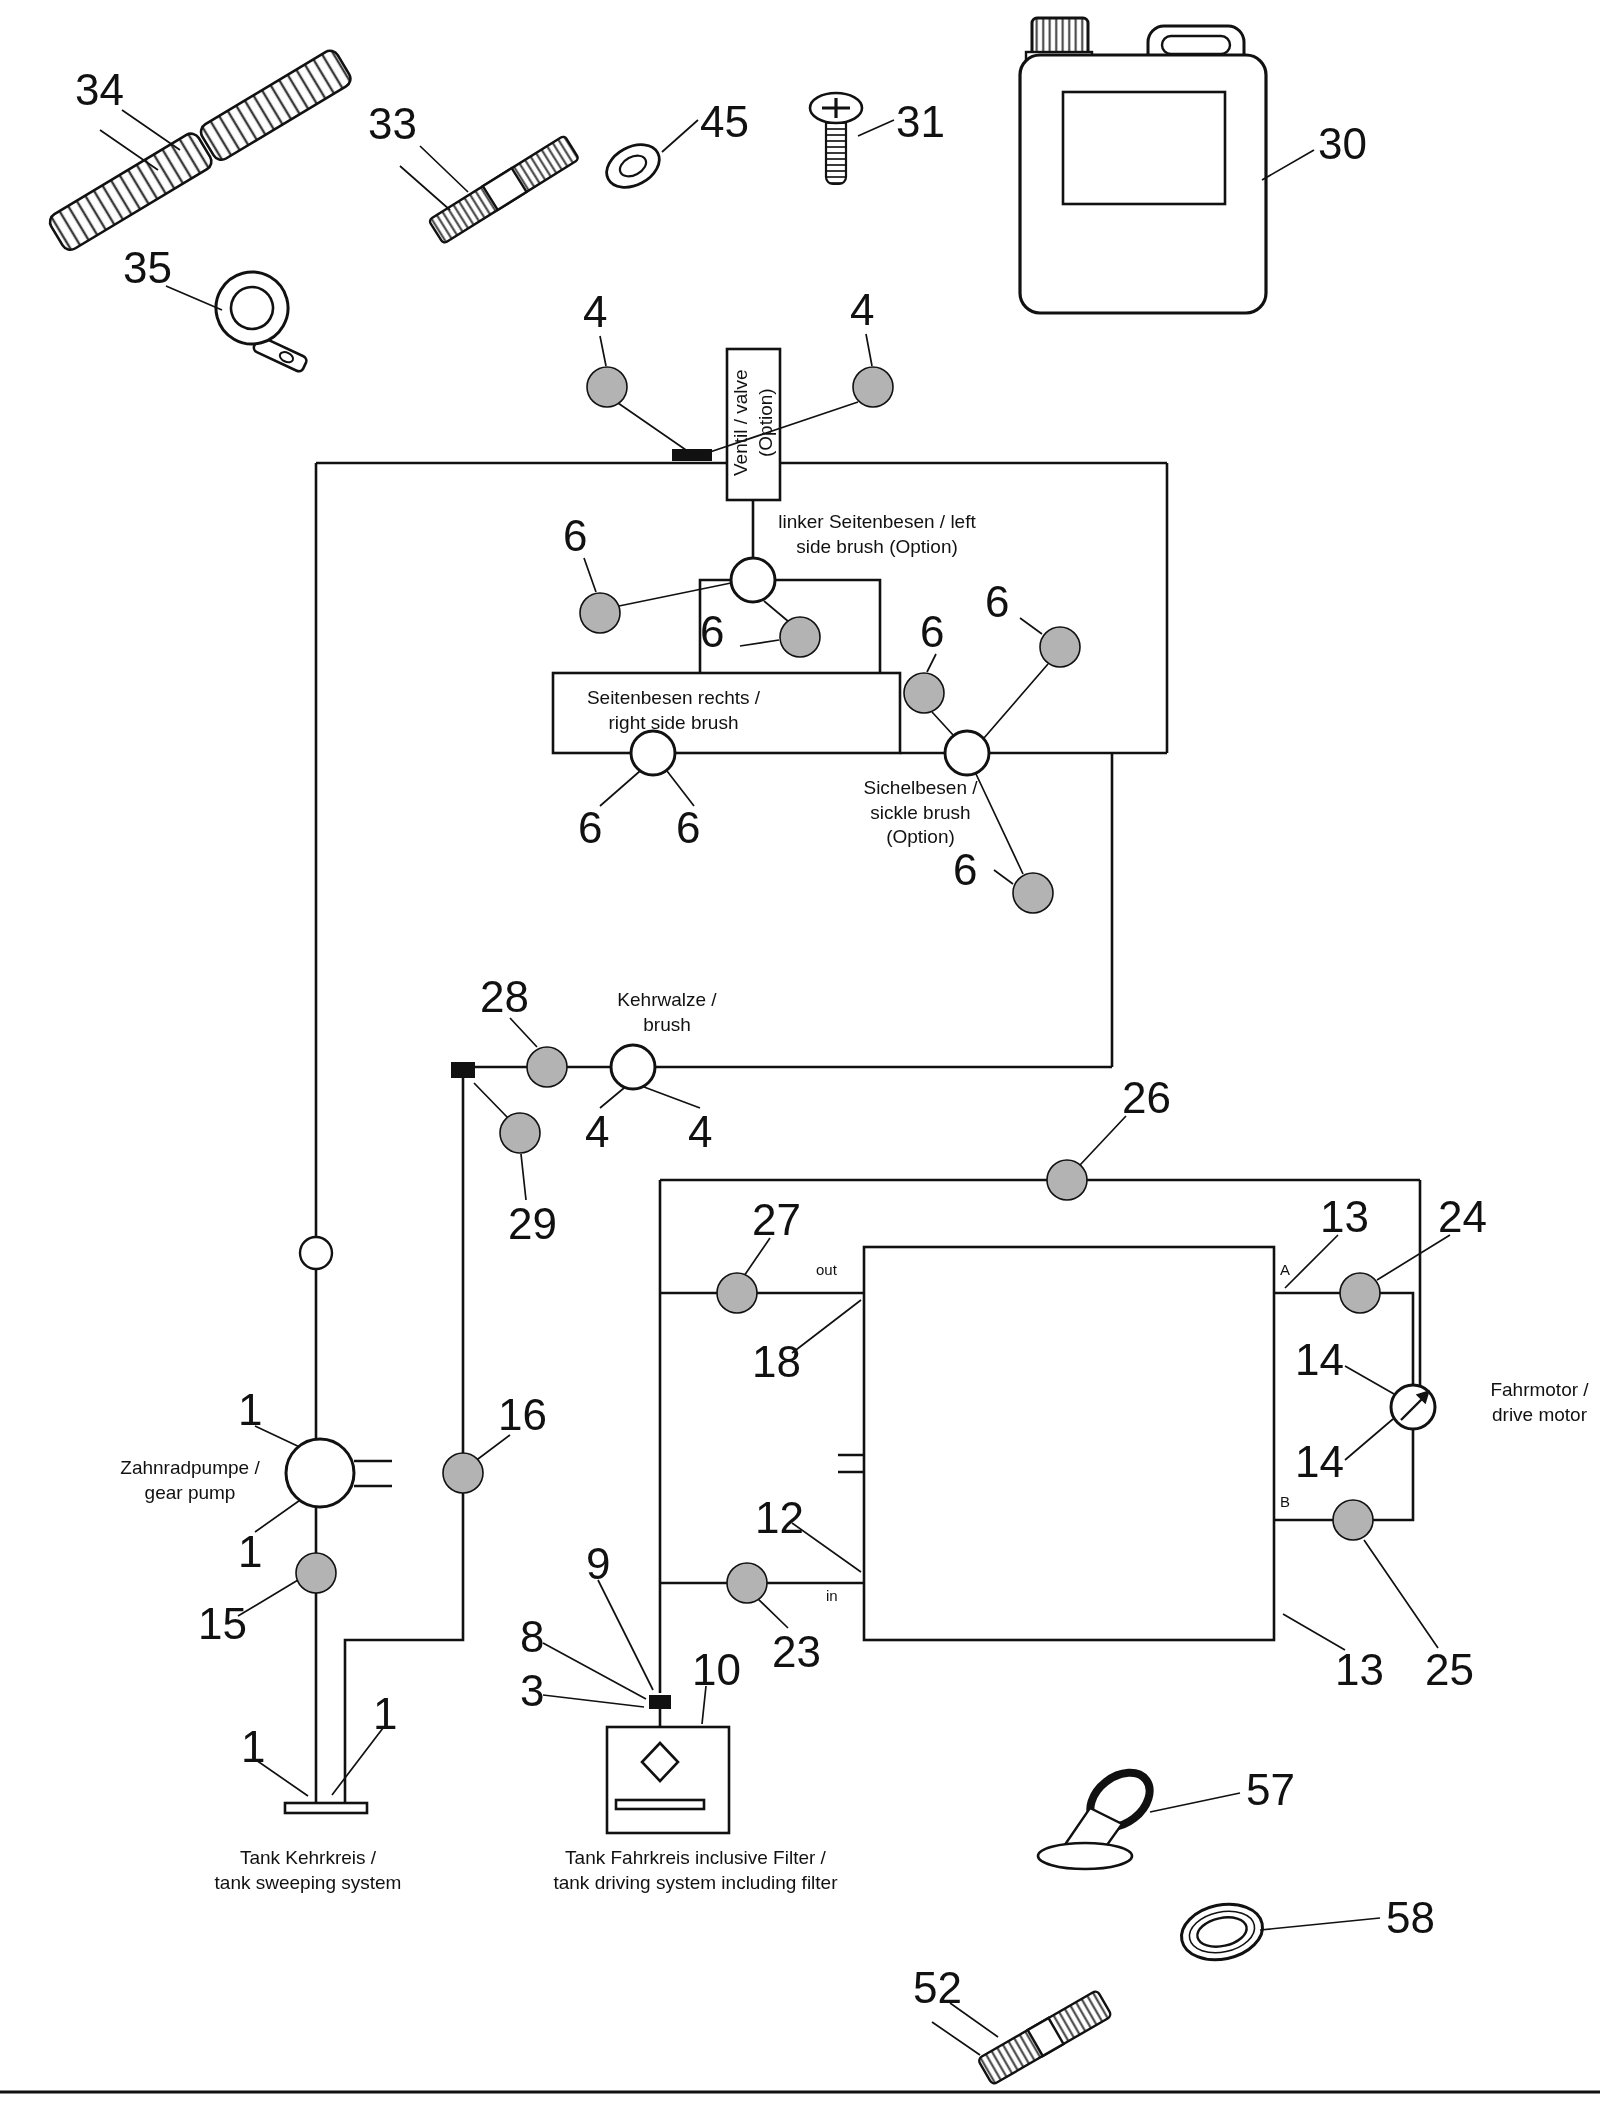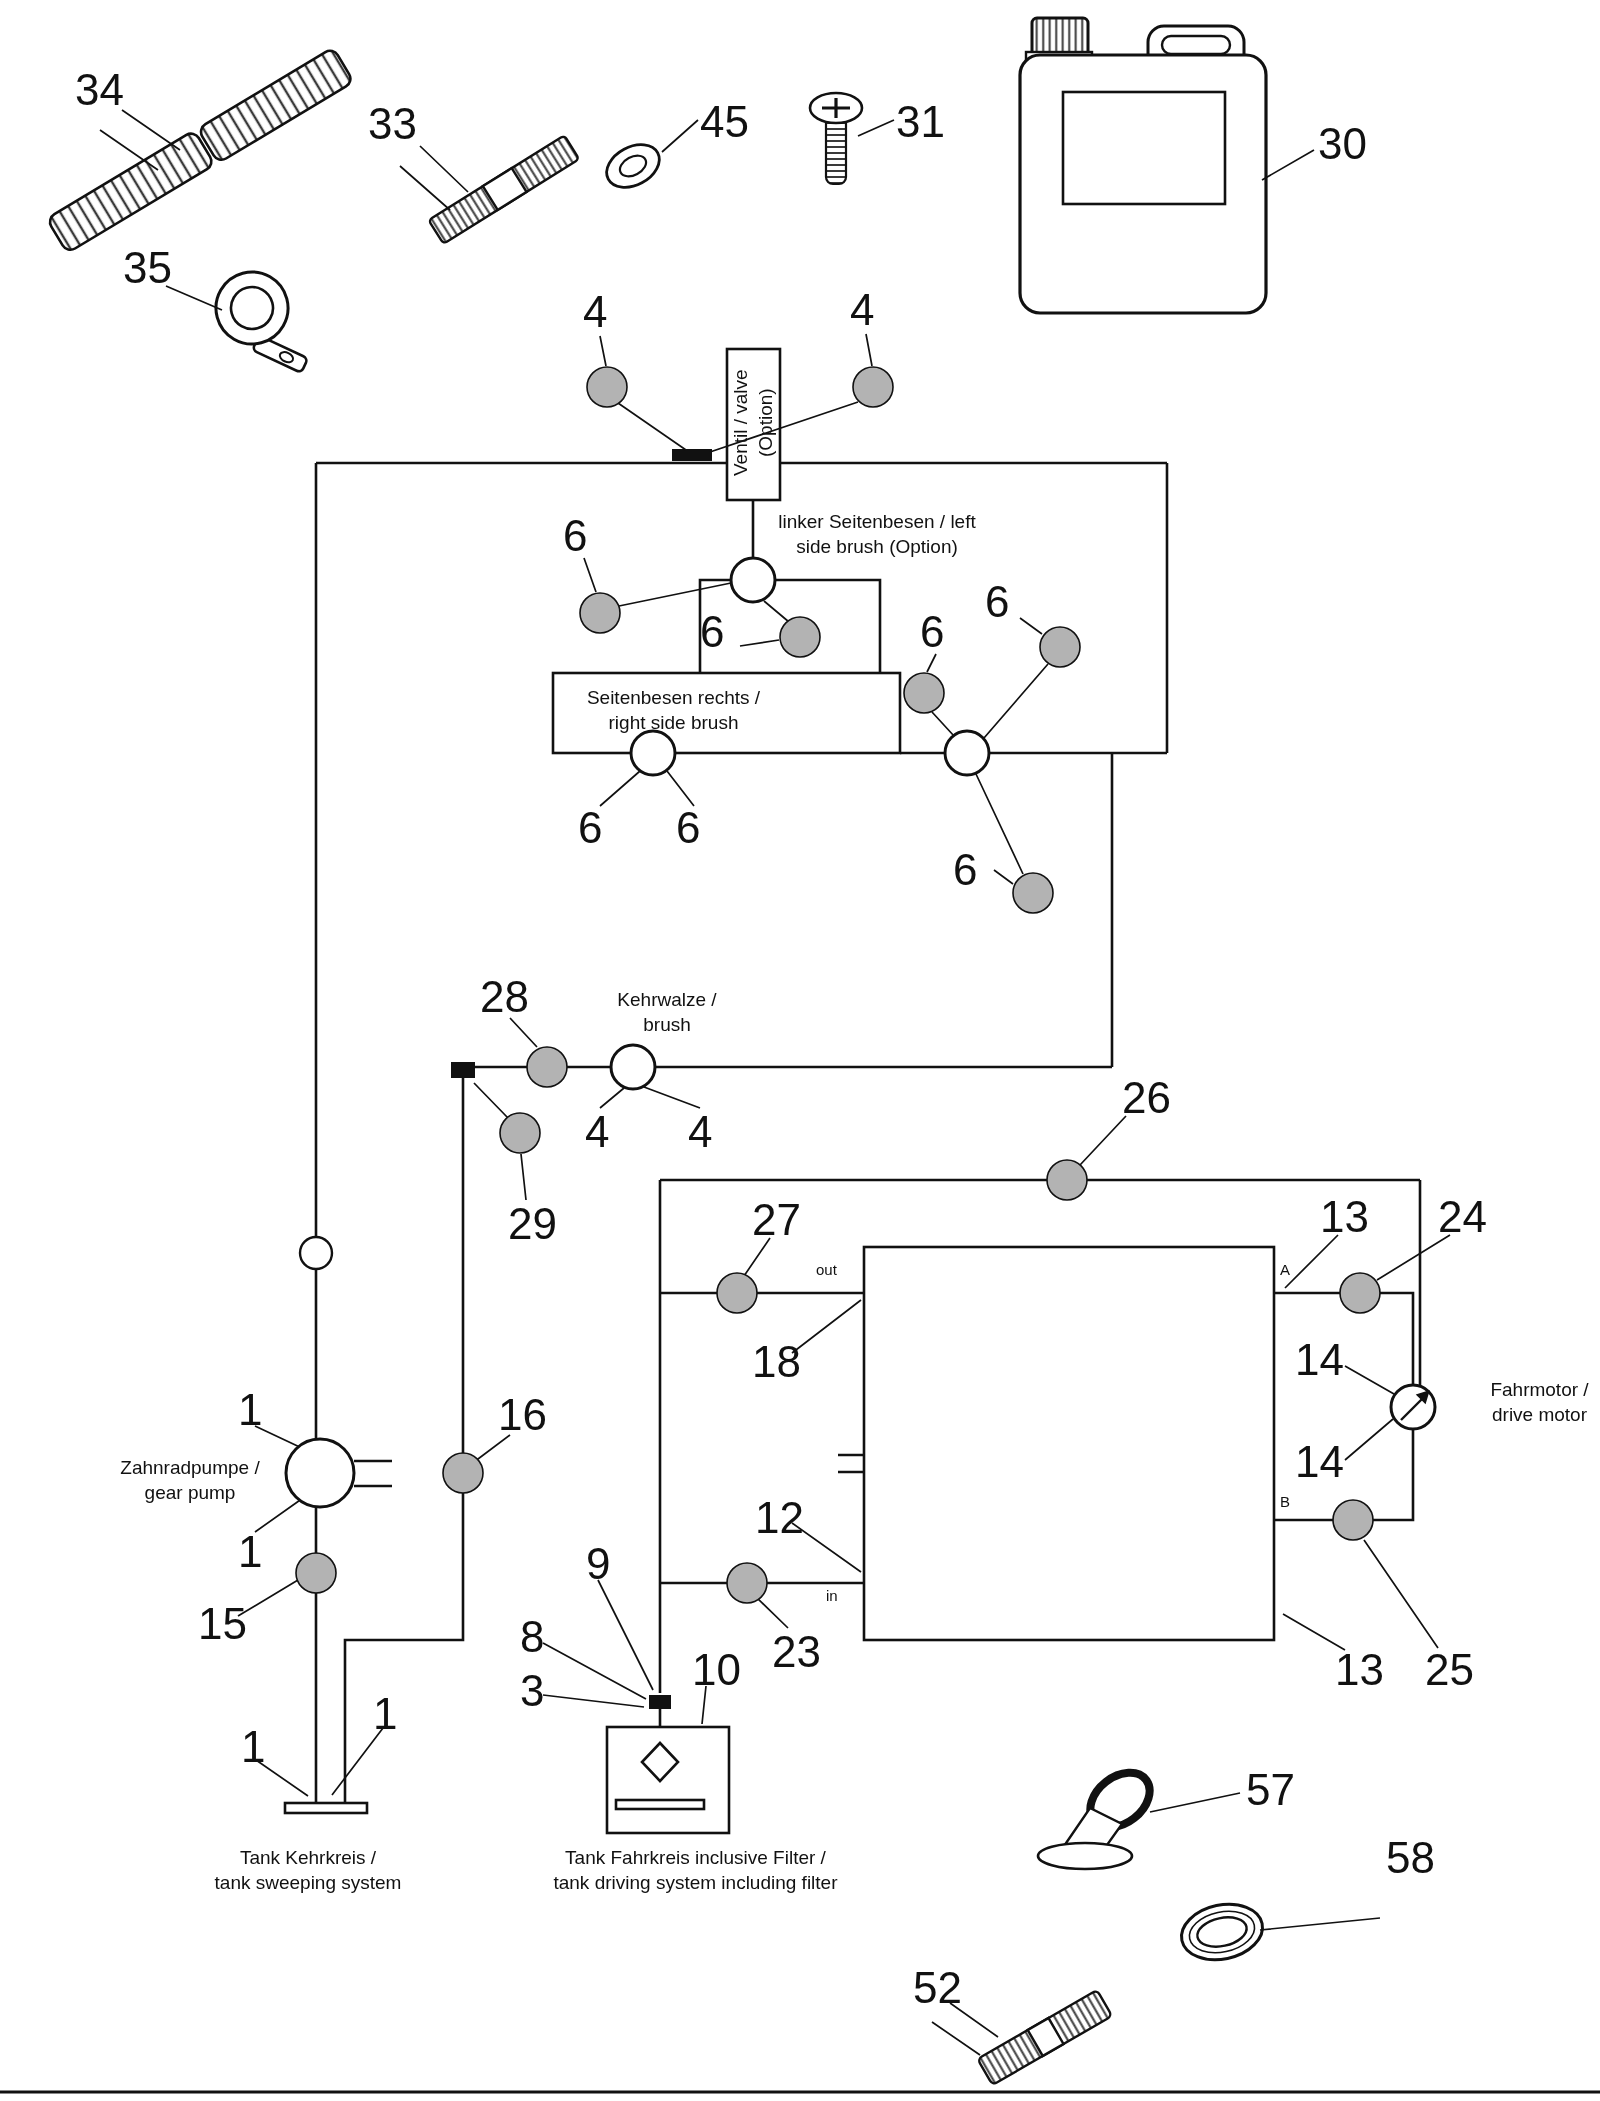--- a/index.html
+++ b/index.html
@@ -200,20 +200,23 @@
 
   <path d="M0,2092 H1600" stroke="#111" stroke-width="3" fill="none"></path>
 </svg>
 
 <div class="lbl vlbl" style="left:686px;top:398px;width:135px">Ventil / valve
 (Option)</div>
 <div class="lbl" style="left:748px;top:510px;width:258px">linker Seitenbesen / left
 side brush (Option)</div>
 <div class="lbl" style="left:556px;top:686px;width:235px">Seitenbesen rechts /
 right side brush</div>
+<div class="lbl" style="left:828px;top:776px;width:185px">Sichelbesen /
+sickle brush
+(Option)</div>
 <div class="lbl" style="left:582px;top:988px;width:170px">Kehrwalze  /
 brush</div>
 <div class="lbl" style="left:1452px;top:1378px;width:175px">Fahrmotor /
 drive motor</div>
 <div class="lbl" style="left:85px;top:1456px;width:210px">Zahnradpumpe /
 gear pump</div>
 <div class="lbl" style="left:168px;top:1846px;width:280px">Tank Kehrkreis /
 tank sweeping system</div>
 <div class="lbl" style="left:498px;top:1846px;width:395px">Tank Fahrkreis inclusive Filter /
 tank driving system including filter</div>
@@ -257,16 +260,16 @@
 <div class="co" style="left:238px;top:1388px">1</div>
 <div class="co" style="left:238px;top:1530px">1</div>
 <div class="co" style="left:198px;top:1602px">15</div>
 <div class="co" style="left:241px;top:1725px">1</div>
 <div class="co" style="left:373px;top:1692px">1</div>
 <div class="co" style="left:586px;top:1542px">9</div>
 <div class="co" style="left:520px;top:1615px">8</div>
 <div class="co" style="left:520px;top:1669px">3</div>
 <div class="co" style="left:692px;top:1648px">10</div>
 <div class="co" style="left:1246px;top:1768px">57</div>
-<div class="co" style="left:1386px;top:1836px">58</div>
+<div class="co" style="left:1386px;top:1896px">58</div>
 <div class="co" style="left:913px;top:1966px">52</div>
 
 </div>
 
 </body></html>

